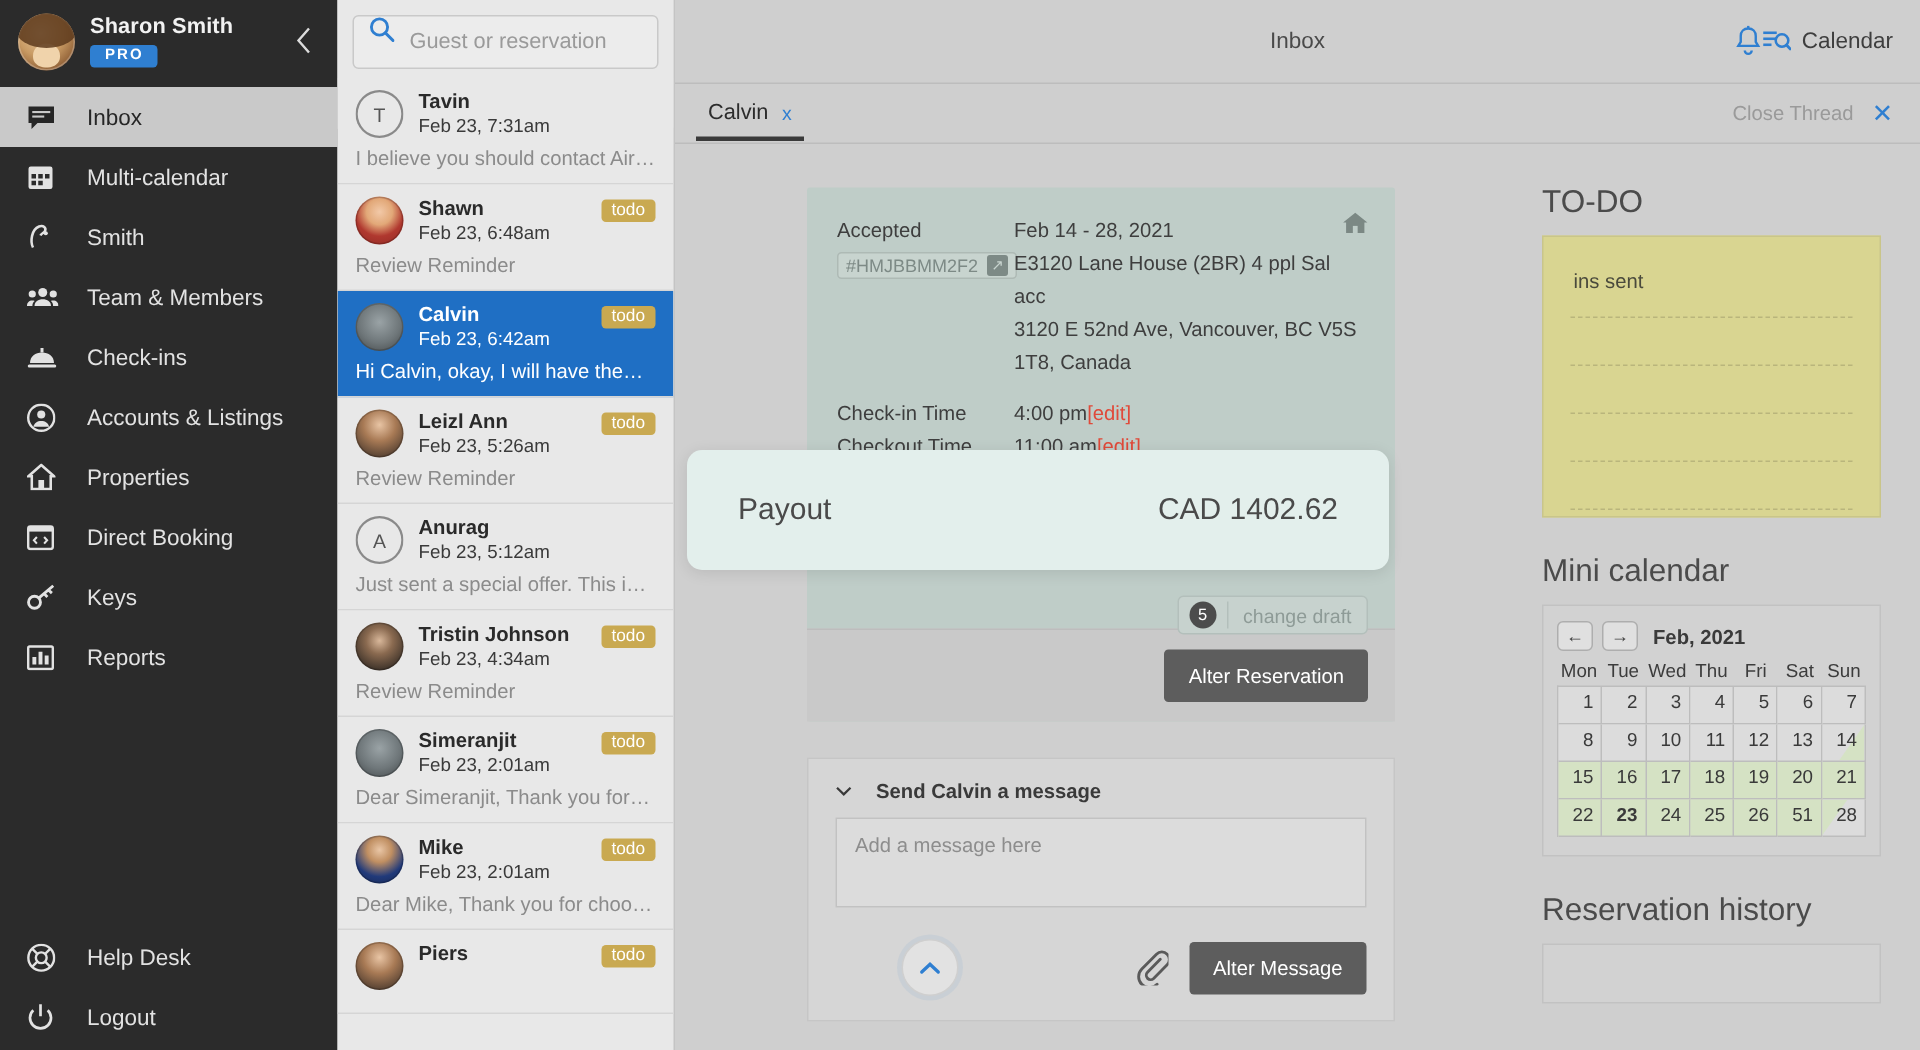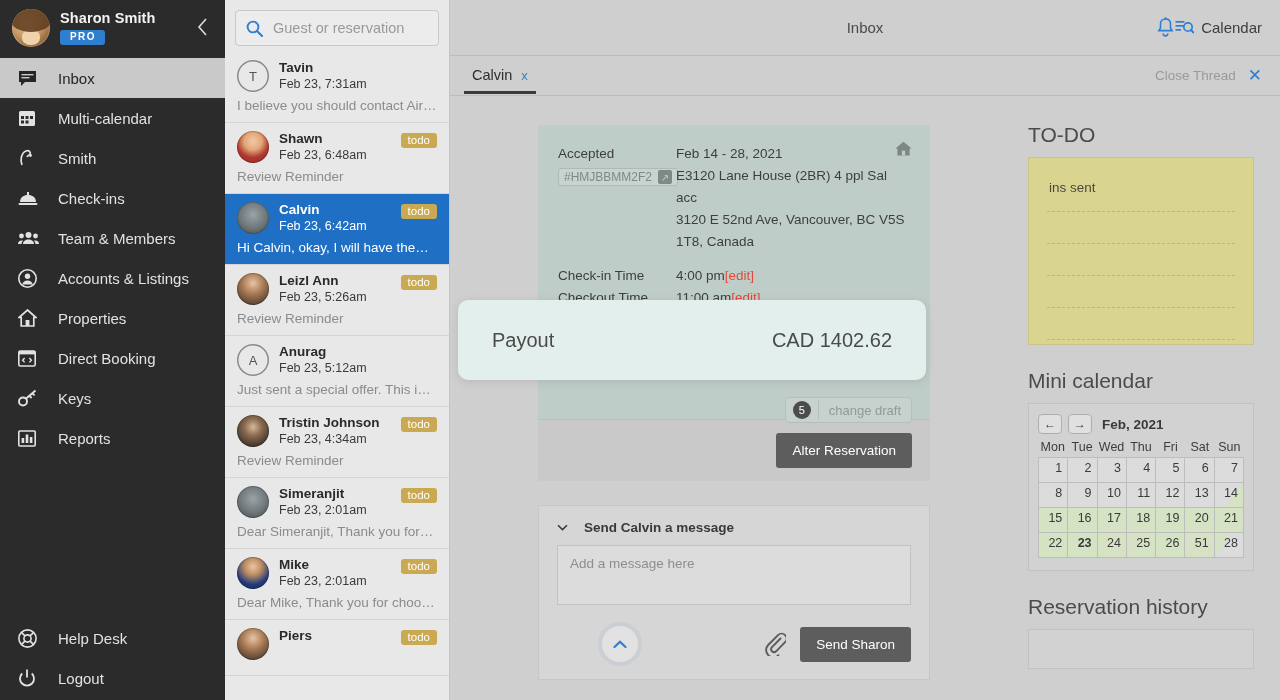--- a/index.html
+++ b/index.html
@@ -70,21 +70,21 @@
 
   
   .msglist {
     width: 225px; flex: 0 0 225px; height: 700px;
     background: #e8e8e8; position: relative; overflow: hidden;
     border-right: 1px solid #c4c4c4;
   }
   .search-wrap { padding: 10px 10px 0 10px; background: #e8e8e8; }
   .search-box {
     height: 36px; border: 1px solid #c9c9c9; border-radius: 4px;
-    background: #ececec; display: flex; align-items: center; padding: 0 10px;
+    background: #ececec; display: flex; padding: 0 10px;
   }
   .search-box input {
     border: 0; background: transparent; outline: none;
     font-size: 14.5px; color: #555; width: 100%;
     font-family: "Liberation Sans", sans-serif; margin-left: 8px;
   }
   .search-box input::placeholder { color: #9a9a9a; }
   .tabs {
     display: flex; background: #e8e8e8; padding: 4px 2px 0 2px;
     border-bottom: 1px solid #cccccc;
@@ -338,40 +338,40 @@
         <span class="nic">
           <svg width="18" height="18" viewBox="0 0 18 18">
               <path d="M4 16C2 12 3 4 8 2c3-1 5 1 4 3-.7 1.5-2.5 1.6-3 3" fill="none" stroke="currentColor" stroke-width="1.7"></path>
               <circle cx="12.5" cy="6.5" r="1.4" fill="currentColor"></circle>
             </svg>
         </span>
         <span>Smith</span>
       </div>
       <div class="nav-item">
         <span class="nic">
-          <svg width="20" height="15" viewBox="0 0 20 15">
-              <path d="M2 11c0-4.4 3.6-7 8-7s8 2.6 8 7z" fill="currentColor"></path>
-              <rect x="0.5" y="12" width="19" height="2" rx="1" fill="currentColor"></rect>
-              <rect x="9" y="1" width="2" height="3" fill="currentColor"></rect>
-            </svg>
-        </span>
-        <span>Check-ins</span>
-      </div>
-      <div class="nav-item">
-        <span class="nic">
           <svg width="21" height="14" viewBox="0 0 21 14">
               <circle cx="10.5" cy="4" r="3" fill="currentColor"></circle>
               <circle cx="3.5" cy="5" r="2.4" fill="currentColor"></circle>
               <circle cx="17.5" cy="5" r="2.4" fill="currentColor"></circle>
               <path d="M5 13c0-3 2.5-4.5 5.5-4.5S16 10 16 13z" fill="currentColor"></path>
               <path d="M0 13c0-2.3 1.5-3.6 3.5-3.6 .6 0 1.1.1 1.6.3C4 10.6 3.6 11.7 3.6 13z" fill="currentColor"></path>
               <path d="M21 13c0-2.3-1.5-3.6-3.5-3.6-.6 0-1.1.1-1.6.3 1.1.9 1.5 2 1.5 3.3z" fill="currentColor"></path>
             </svg>
         </span>
         <span>Team &amp; Members</span>
+      </div>
+      <div class="nav-item">
+        <span class="nic">
+          <svg width="20" height="15" viewBox="0 0 20 15">
+              <path d="M2 11c0-4.4 3.6-7 8-7s8 2.6 8 7z" fill="currentColor"></path>
+              <rect x="0.5" y="12" width="19" height="2" rx="1" fill="currentColor"></rect>
+              <rect x="9" y="1" width="2" height="3" fill="currentColor"></rect>
+            </svg>
+        </span>
+        <span>Check-ins</span>
       </div>
       <div class="nav-item">
         <span class="nic">
           <svg width="19" height="19" viewBox="0 0 19 19">
               <circle cx="9.5" cy="9.5" r="8.7" fill="none" stroke="currentColor" stroke-width="1.6"></circle>
               <circle cx="9.5" cy="7.3" r="2.7" fill="currentColor"></circle>
               <path d="M4.2 15.5c.7-2.6 2.7-3.9 5.3-3.9s4.6 1.3 5.3 3.9z" fill="currentColor"></path>
             </svg>
         </span>
         <span>Accounts &amp; Listings</span>
@@ -704,21 +704,21 @@
               <svg width="14" height="9" viewBox="0 0 14 9">
                   <path d="M1.5 7 L7 1.8 L12.5 7" fill="none" stroke="#2f7fd1" stroke-width="2.2" stroke-linecap="round"></path>
                 </svg>
             </span>
             <span class="comp-right">
               <span class="clip">
                 <svg width="21" height="24" viewBox="0 0 21 24">
                     <path d="M15.5 6.5 L7 15.2a2.9 2.9 0 0 0 4.1 4.1l9-9.1a5 5 0 0 0-7.1-7.1L3.2 13a7.2 7.2 0 0 0 10.2 10.2" fill="none" stroke="currentColor" stroke-width="1.9" stroke-linecap="round"></path>
                   </svg>
               </span>
-              <button class="btn-dark">Send Sharon</button>
+              <button class="btn-dark">Alter Message</button>
             </span>
           </div>
         </div>
       </div>
 
       <div class="side-col">
         <div class="sec-title">TO-DO</div>
         <div class="todo-note" id="todonote">
             <div class="todo-line">ins sent</div>
             <div class="todo-line"></div>

